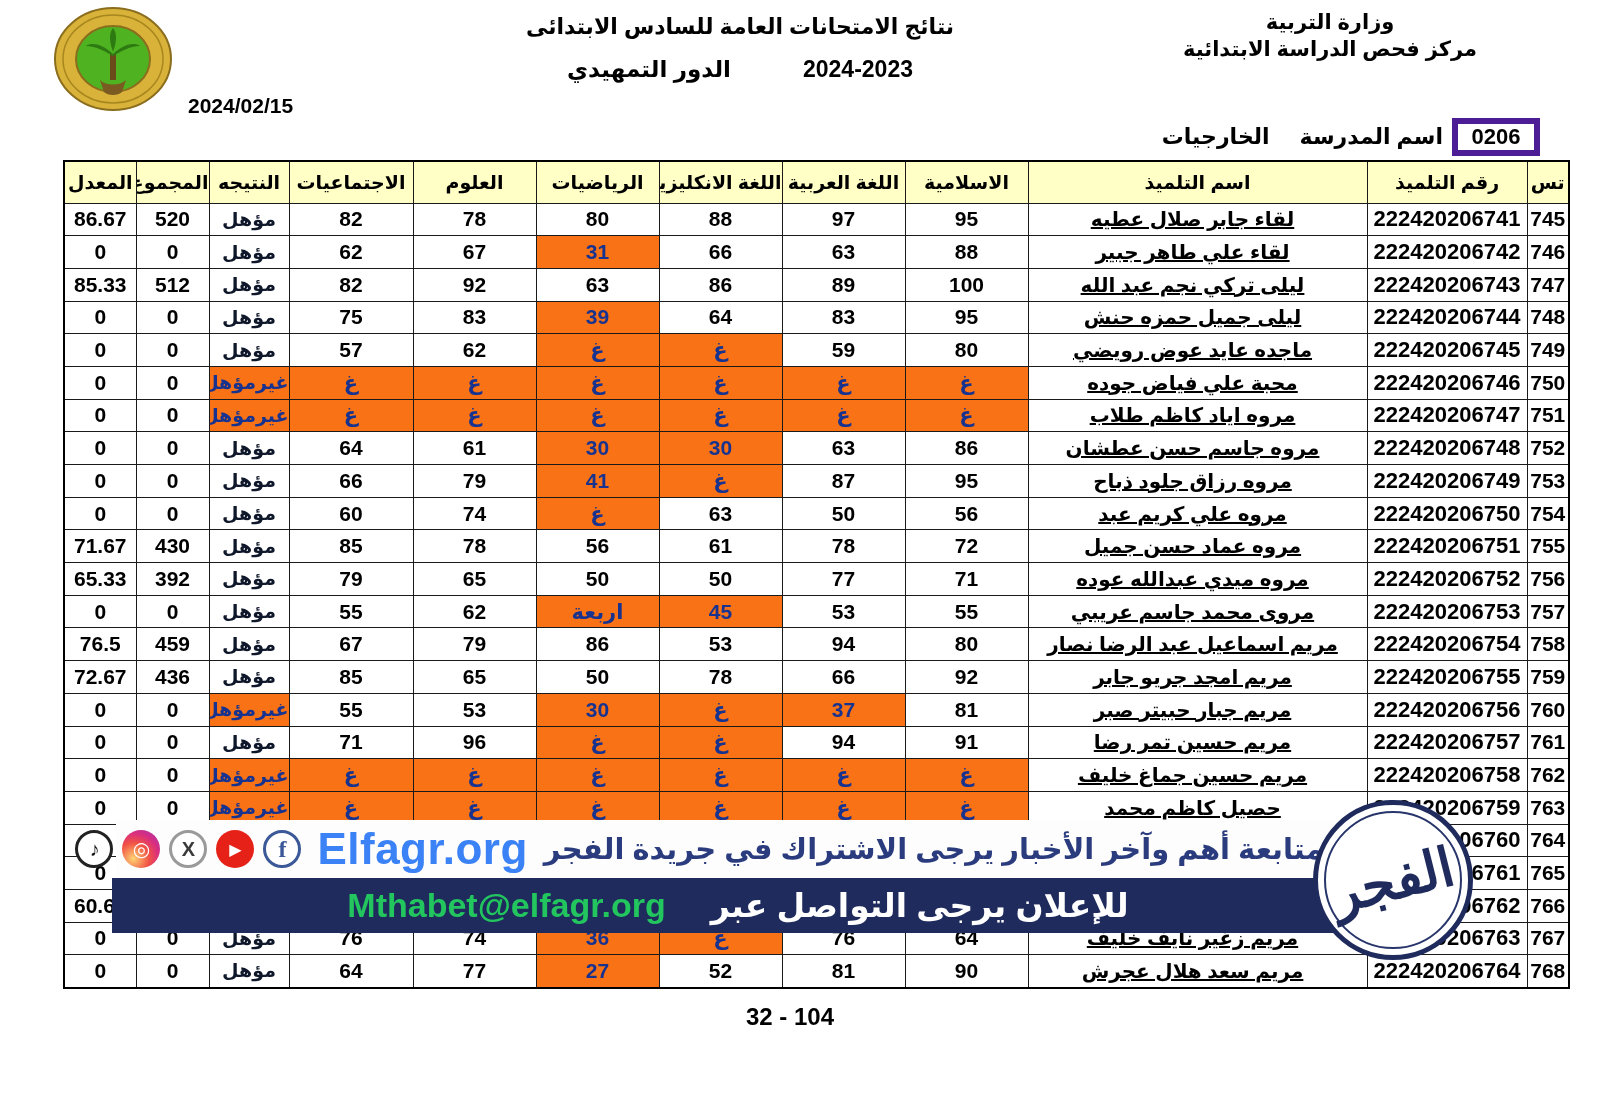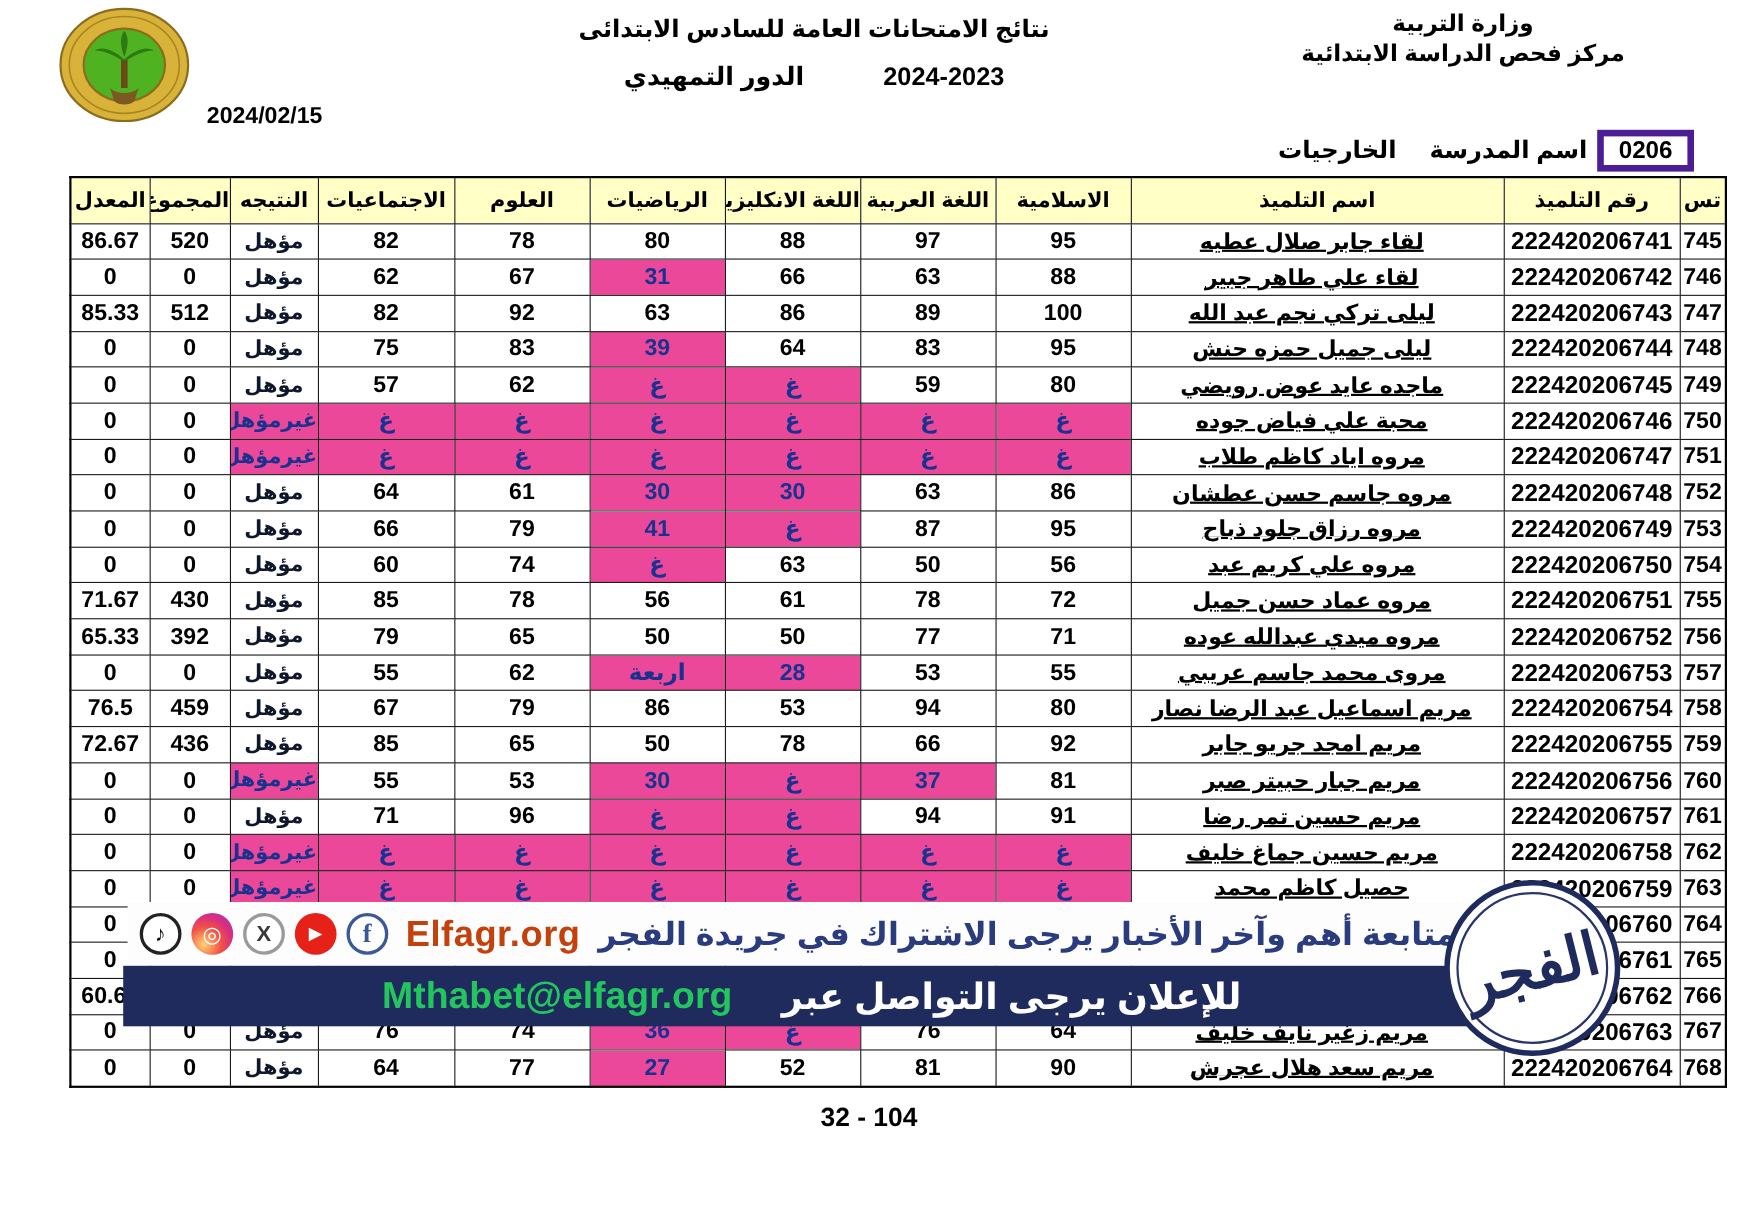--- a/index.html
+++ b/index.html
@@ -40,29 +40,29 @@
     background:#ffffc6; height:42px; font-size:19px; font-weight:bold;
     text-align:center; vertical-align:middle;
   }
   tbody td {
     height:32.7px; text-align:center; vertical-align:middle;
     font-size:21px; font-weight:bold; background:#fff;
   }
   td.col-name { padding-right:10px; font-size:20px;text-decoration:underline; }
   td.col-id   { font-size:22px; }
   td.col-result { font-size:19px; color:#0f172a; }
-  td.hl { background:#ec4899; color:#17338f; }
+  td.hl { background:#f97316; color:#17338f; }
   
   .band-white {
     position:absolute; left:116px; top:820px; width:1230px; height:58px;
     background:#fdfdfd; z-index:2; display:flex; direction:rtl;
     align-items:center; padding:0 10px; gap:16px;
   }
   .band-white .ar-text { color:#2b3c7e; font-size:29px; font-weight:bold; white-space:nowrap; }
-  .band-white .site { color:#c2410c; font-size:33px; font-weight:bold; letter-spacing:0.5px; }
+  .band-white .site { color:#3b82f6; font-size:44px; font-weight:bold; letter-spacing:0.5px; }
   .icons { display:flex; direction:ltr; gap:9px; align-items:center; }
   .icon {
     width:38px; height:38px; border-radius:50%;
     display:flex; align-items:center; justify-content:center;
     font-size:20px; font-weight:bold;
   }
   .tiktok-icon   { border:3px solid #222; color:#111; background:#fff; }
   .instagram-icon{ background:radial-gradient(circle at 30% 75%, #fed373 0%, #f15245 40%, #d92e7f 65%, #9b36b7 100%); color:#fff; }
   .x-icon        { border:3px solid #9a9a9a; color:#3a3a3a; background:#fff; }
   .youtube-icon  { background:#e62117; color:#fff; font-size:16px; }
@@ -327,21 +327,21 @@
           <td class="col-result">مؤهل</td>
           <td class="col-total">392</td>
           <td class="col-avg">65.33</td>
         </tr>
         <tr>
           <td class="col-seq">757</td>
           <td class="col-id">222420206753</td>
           <td class="col-name">مروى محمد جاسم عريبي</td>
           <td class="col-islamic">55</td>
           <td class="col-arabic">53</td>
-          <td class="col-english hl">28</td>
+          <td class="col-english hl">45</td>
           <td class="col-math hl">اربعة</td>
           <td class="col-science">62</td>
           <td class="col-social">55</td>
           <td class="col-result">مؤهل</td>
           <td class="col-total">0</td>
           <td class="col-avg">0</td>
         </tr>
         <tr>
           <td class="col-seq">758</td>
           <td class="col-id">222420206754</td>

